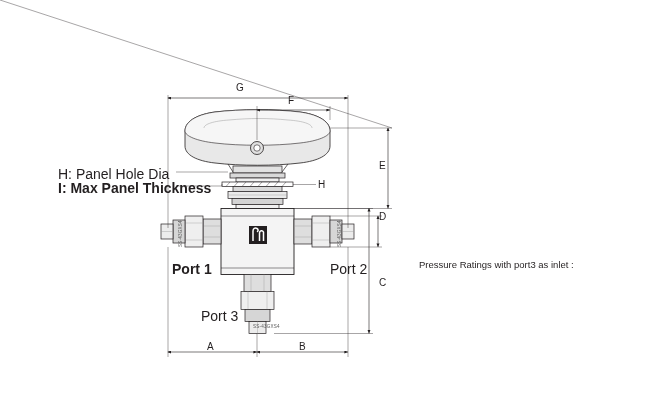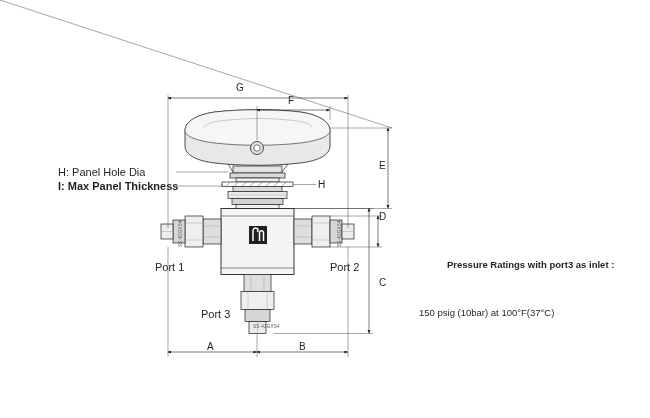--- a/index.html
+++ b/index.html
@@ -8,33 +8,33 @@
     background: #ffffff;
     font-family: "Liberation Sans", sans-serif;
     color: #231f20;
     position: relative;
     overflow: hidden;
   }
   #canvas { position:absolute; left:0; top:0; width:650px; height:418px; }
   .lbl {
     position: absolute;
     font-family: "Liberation Sans", sans-serif;
-    font-size: 11px;
+    font-size: 14px;
     color: #231f20;
     white-space: nowrap;
     line-height: 1.25;
   }
   .lbl.dim { font-size: 10px; }
   .txtblock {
     position: absolute;
     font-size: 9.5px;
     line-height: 14px;
     white-space: nowrap;
   }
-  .txtblock .hd { font-weight: bold; margin-left: 28px; }
+  .txtblock .hd { font-weight: normal; }
   .rot {
     position: absolute;
     font-size: 4.6px;
     color: #5a5a5a;
     transform-origin: 0 0;
     white-space: nowrap;
     letter-spacing: 0.2px;
   }
 </style>
 </head>
@@ -182,27 +182,26 @@
 <div class="lbl dim" style="left:379px; top:160px;">E</div>
 <div class="lbl dim" style="left:379px; top:211px;">D</div>
 <div class="lbl dim" style="left:379px; top:277px;">C</div>
 <div class="lbl dim" style="left:207px; top:341px;">A</div>
 <div class="lbl dim" style="left:299px; top:341px;">B</div>
 <div class="lbl dim" style="left:318px; top:179px;">H</div>
 
 <div class="lbl" style="left:58px; top:166px;">H: Panel Hole Dia</div>
 <div class="lbl" style="left:58px; top:180px;font-weight:bold;">I: Max Panel Thickness</div>
 
-<div class="lbl" style="left:155px; top:261px;">Port 1</div>
+<div class="lbl" style="left:172px; top:261px;font-weight:bold;">Port 1</div>
 <div class="lbl" style="left:330px; top:261px;">Port 2</div>
 <div class="lbl" style="left:201px; top:308px;">Port 3</div>
 
 <div class="rot" style="left:178px; top:247px; transform:rotate(-90deg);">SS-43GXS4</div>
 <div class="rot" style="left:337px; top:247px; transform:rotate(-90deg);">SS-43GXS4</div>
 <div class="rot" style="left:253px; top:324px;">SS-43GXS4</div>
 
 <div class="txtblock" style="left:419px; top:258px;">
   <div class="hd">Pressure Ratings with port3 as inlet :</div>
 </div>
 
 <div class="txtblock" style="left:419px; top:306px;">
-  <div>150 psig (10bar) at 100°F(37°C)</div>
 </div>
 
 </body></html>

